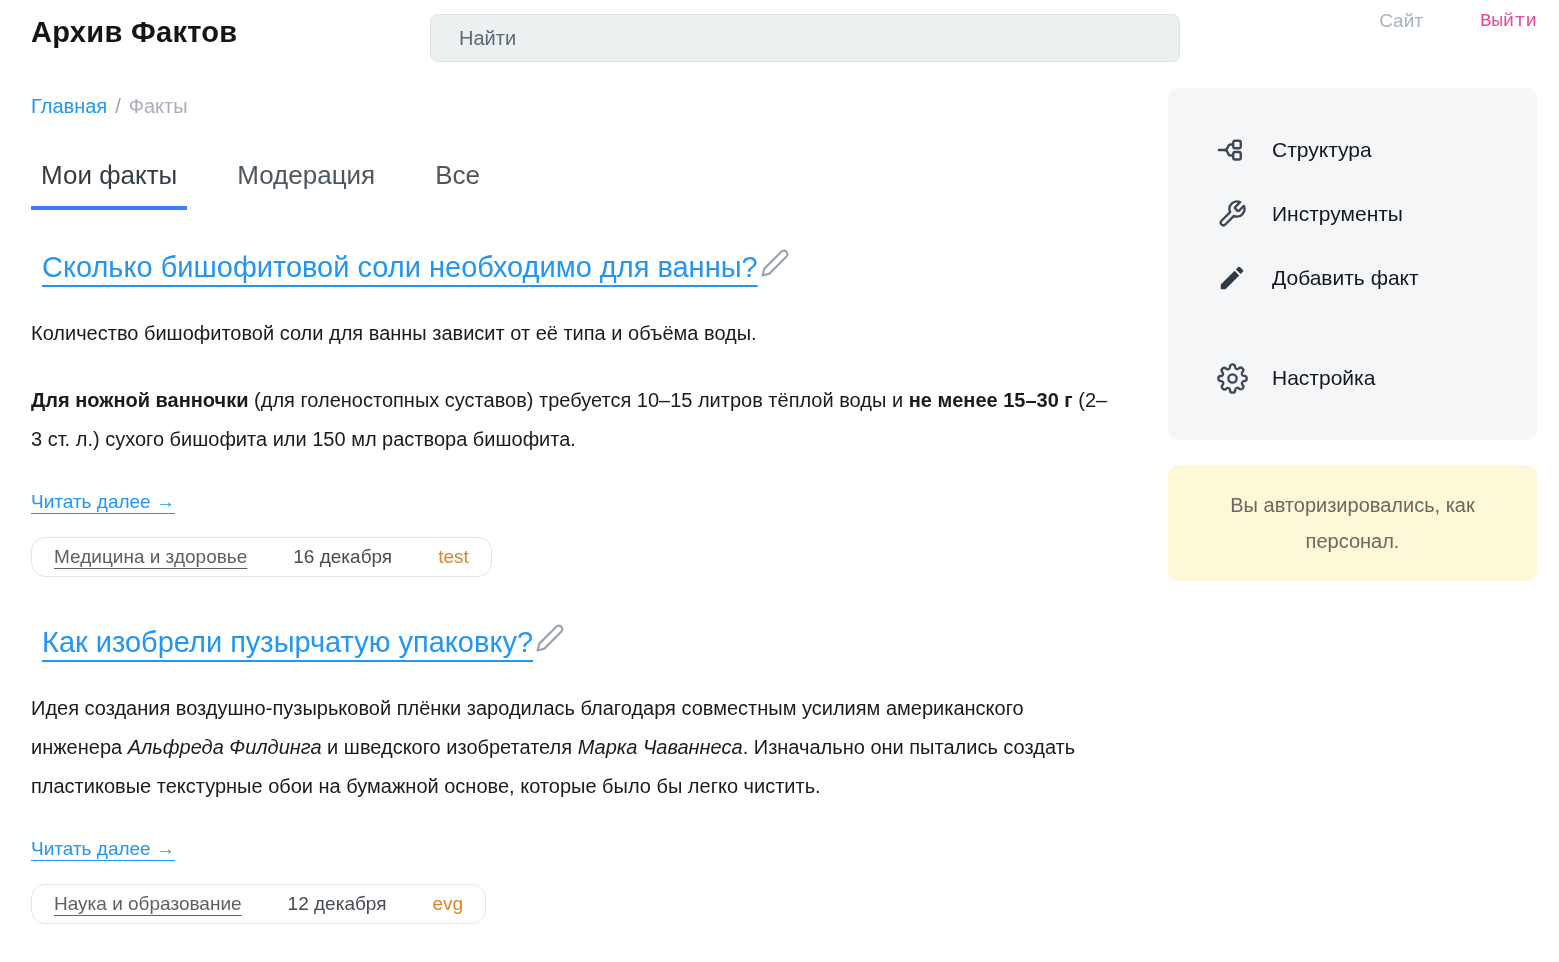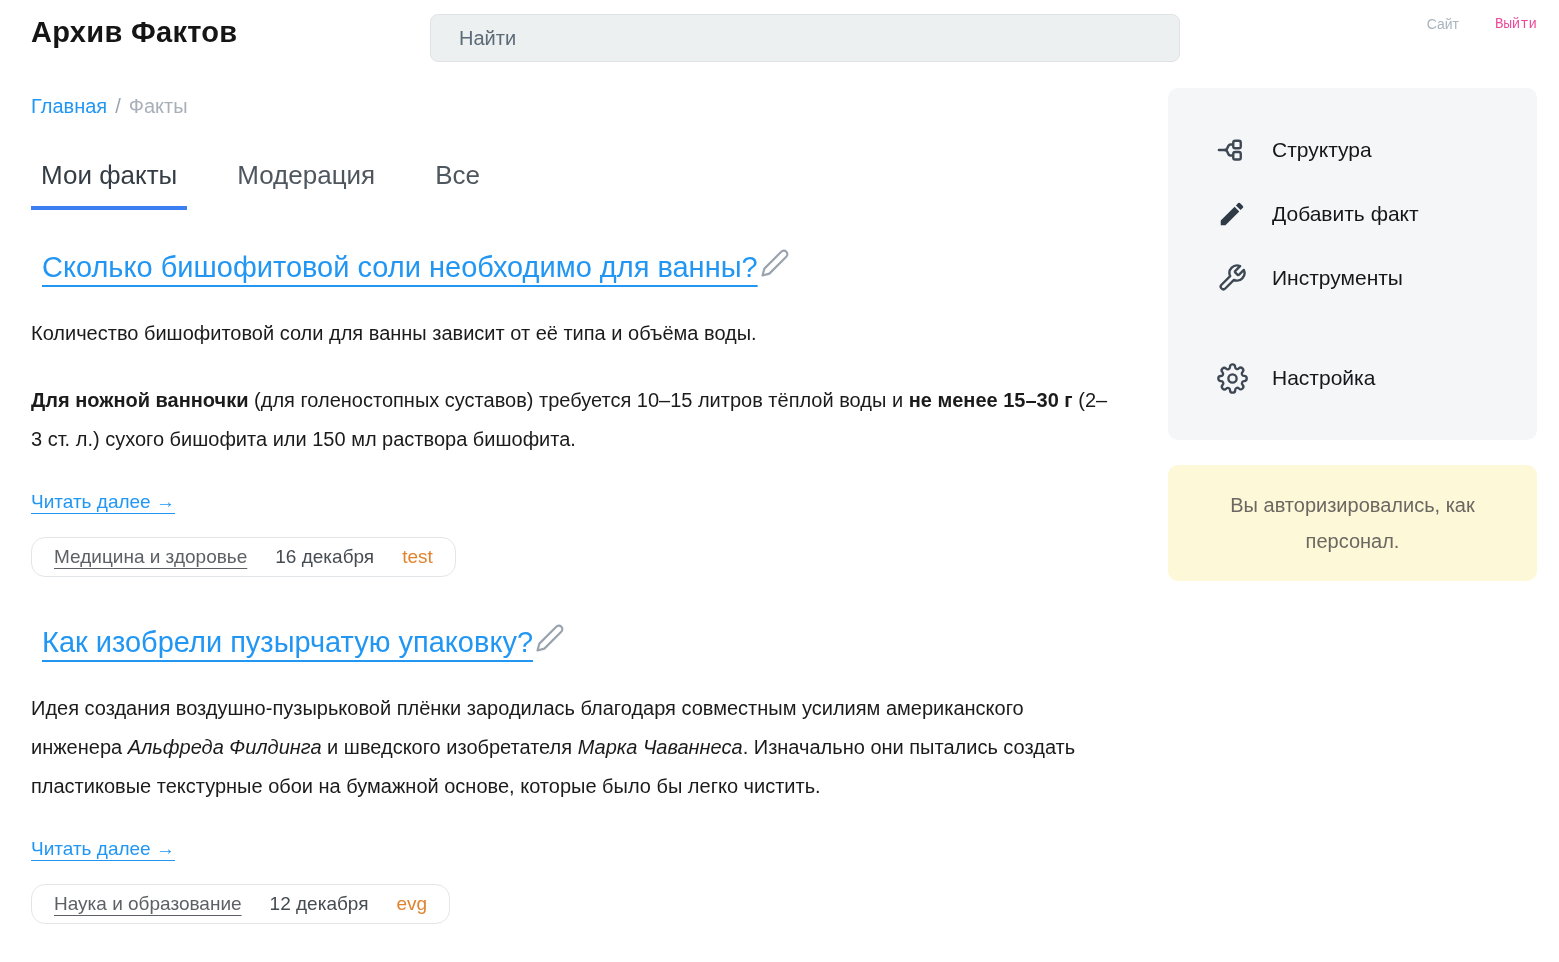--- a/index.html
+++ b/index.html
@@ -6,21 +6,21 @@
   body{font-family:"Liberation Sans",sans-serif;color:#1b1b1b;}
   .page{width:1559px;height:962px;background:#fff;overflow:hidden;position:relative;box-sizing:border-box;}
 
   
   .header{position:relative;height:76px;}
   .site-title{position:absolute;left:31px;top:16px;margin:0;font-size:29px;font-weight:700;color:#151515;letter-spacing:.3px;}
   .search-input{position:absolute;left:430px;top:14px;width:750px;height:48px;box-sizing:border-box;
     background:#edf0f1;border:1px solid #dfe3e5;border-radius:8px;padding:0 28px;font-size:20px;
     color:#3c4a55;font-family:"Liberation Sans",sans-serif;outline:none;}
   .search-input::placeholder{color:#5b6b78;opacity:1;}
-  .header-nav{position:absolute;right:22px;top:16px;display:flex;gap:36px;font-size:14px;}
+  .header-nav{position:absolute;right:22px;top:10px;display:flex;gap:57px;font-size:19px;}
   .nav-site{color:#a9b4bd;text-decoration:none;cursor:pointer;}
   .nav-logout{color:#ec4899;text-decoration:none;cursor:pointer;font-family:Liberation Mono, monospace;}
 
   
   .layout{display:flex;padding-left:31px;margin-top:12px;}
   .content-col{width:1110px;flex:none;}
   .side-col{width:369px;flex:none;margin-left:27px;}
 
   
   .breadcrumb{font-size:20px;margin-top:7px;display:flex;gap:8px;align-items:baseline;}
@@ -36,21 +36,21 @@
   
   .article{margin-top:38px;}
   .article + .article{margin-top:46px;}
   .article-title{margin:11px;font-weight:400;font-size:29px;line-height:38px;display:flex;align-items:center;gap:2px;}
   .article-title a{color:#2196f3;text-decoration:underline;text-underline-offset:8px;text-decoration-thickness:2px;cursor:pointer;}
   .edit-icon{display:inline-flex;cursor:pointer;position:relative;top:-4px;}
   .article p{margin:28px 0 0 0;font-size:20px;line-height:39px;color:#1b1b1b;max-width:1085px;}
   .article p b{font-weight:700;}
   .article p i{font-style:italic;}
   .read-more{display:inline-block;margin-top:32px;font-size:19px;color:#2196f3;text-decoration:underline;text-underline-offset:5px;cursor:pointer;}
-  .meta-box{display:inline-flex;align-items:center;gap:28px;margin-top:24px;border:1px solid #e3e6e9;border-radius:14px;
+  .meta-box{display:inline-flex;align-items:center;gap:46px;margin-top:24px;border:1px solid #e3e6e9;border-radius:14px;
     padding:8px 22px;font-size:19px;}
   .meta-category{color:#5d6166;text-decoration:underline;text-underline-offset:5px;cursor:pointer;}
   .meta-date{color:#454c52;}
   .meta-author{color:#e0832c;}
 
   
   .side-panel{background:#f5f6f8;border-radius:10px;padding:46px 0 14px 0;}
   .menu-item{display:flex;align-items:center;gap:24px;padding-left:48px;margin-bottom:32px;cursor:pointer;height:32px;}
   .menu-item.separated{margin-top:68px;align-items:center;}
   .menu-icon{width:32px;height:32px;display:flex;align-items:center;justify-content:center;flex:none;}
@@ -124,33 +124,33 @@
                 <path d="M6.5 12c2.6 0 1.6-4.4 4.2-4.4h1.3"></path>
                 <path d="M6.5 12c2.6 0 1.6 4.4 4.2 4.4h1.3"></path>
                 <rect x="13" y="4.6" width="6" height="6" rx="1.5"></rect>
                 <rect x="13" y="13.6" width="6" height="6" rx="1.5"></rect>
               </svg>
             </span>
             <span class="menu-label">Структура</span>
           </div>
           <div class="menu-item">
             <span class="menu-icon">
+              <svg viewBox="0 0 24 24" width="30" height="30" fill="none" stroke="#3d4854" stroke-width="1.9" stroke-linecap="round" stroke-linejoin="round">
+                <path d="M14.7 6.3a1 1 0 0 0 0 1.4l1.6 1.6a1 1 0 0 0 1.4 0l3.77-3.77a6 6 0 0 1-7.94 7.94l-6.91 6.91a2.12 2.12 0 0 1-3-3l6.91-6.91a6 6 0 0 1 7.94-7.94l-3.76 3.76z"></path>
+              </svg>
+            </span>
+            <span class="menu-label">Инструменты</span>
+          </div>
+          <div class="menu-item">
+            <span class="menu-icon">
               <svg viewBox="0 0 24 24" width="30" height="30" fill="#2e3a45">
                 <path d="M3 17.25V21h3.75L17.81 9.94l-3.75-3.75L3 17.25zM20.71 7.04a1 1 0 0 0 0-1.41l-2.34-2.34a1 1 0 0 0-1.41 0l-1.83 1.83 3.75 3.75 1.83-1.83z"></path>
               </svg>
             </span>
             <span class="menu-label">Добавить факт</span>
-          </div>
-          <div class="menu-item">
-            <span class="menu-icon">
-              <svg viewBox="0 0 24 24" width="30" height="30" fill="none" stroke="#3d4854" stroke-width="1.9" stroke-linecap="round" stroke-linejoin="round">
-                <path d="M14.7 6.3a1 1 0 0 0 0 1.4l1.6 1.6a1 1 0 0 0 1.4 0l3.77-3.77a6 6 0 0 1-7.94 7.94l-6.91 6.91a2.12 2.12 0 0 1-3-3l6.91-6.91a6 6 0 0 1 7.94-7.94l-3.76 3.76z"></path>
-              </svg>
-            </span>
-            <span class="menu-label">Инструменты</span>
           </div>
           <div class="menu-item separated">
             <span class="menu-icon">
               <svg viewBox="0 0 24 24" width="31" height="31" fill="none" stroke="#3d4854" stroke-width="1.8" stroke-linecap="round" stroke-linejoin="round">
                 <circle cx="12" cy="12" r="3.2"></circle>
                 <path d="M19.4 15a1.65 1.65 0 0 0 .33 1.82l.06.06a2 2 0 0 1-2.83 2.83l-.06-.06a1.65 1.65 0 0 0-1.82-.33 1.65 1.65 0 0 0-1 1.51V21a2 2 0 0 1-4 0v-.09a1.65 1.65 0 0 0-1-1.51 1.65 1.65 0 0 0-1.82.33l-.06.06a2 2 0 0 1-2.83-2.83l.06-.06a1.65 1.65 0 0 0 .33-1.82 1.65 1.65 0 0 0-1.51-1H3a2 2 0 0 1 0-4h.09a1.65 1.65 0 0 0 1.51-1 1.65 1.65 0 0 0-.33-1.82l-.06-.06a2 2 0 0 1 2.83-2.83l.06.06a1.65 1.65 0 0 0 1.82.33h.09a1.65 1.65 0 0 0 1-1.51V3a2 2 0 0 1 4 0v.09a1.65 1.65 0 0 0 1 1.51 1.65 1.65 0 0 0 1.82-.33l.06-.06a2 2 0 0 1 2.83 2.83l-.06.06a1.65 1.65 0 0 0-.33 1.82v.09a1.65 1.65 0 0 0 1.51 1H21a2 2 0 0 1 0 4h-.09a1.65 1.65 0 0 0-1.51 1z"></path>
               </svg>
             </span>
             <span class="menu-label">Настройка</span>
           </div>

